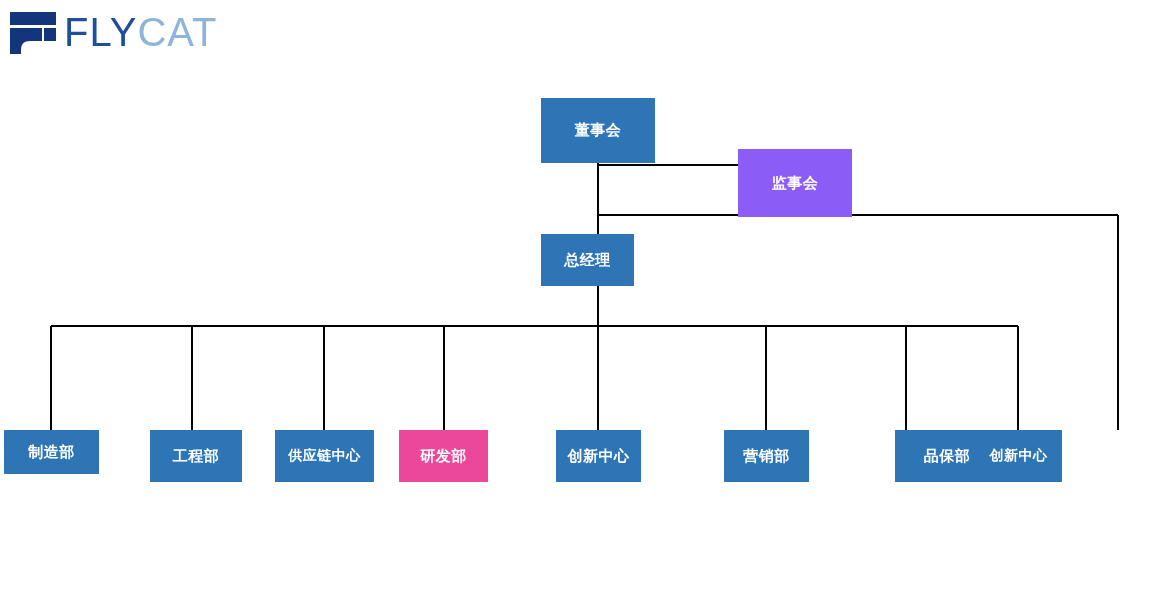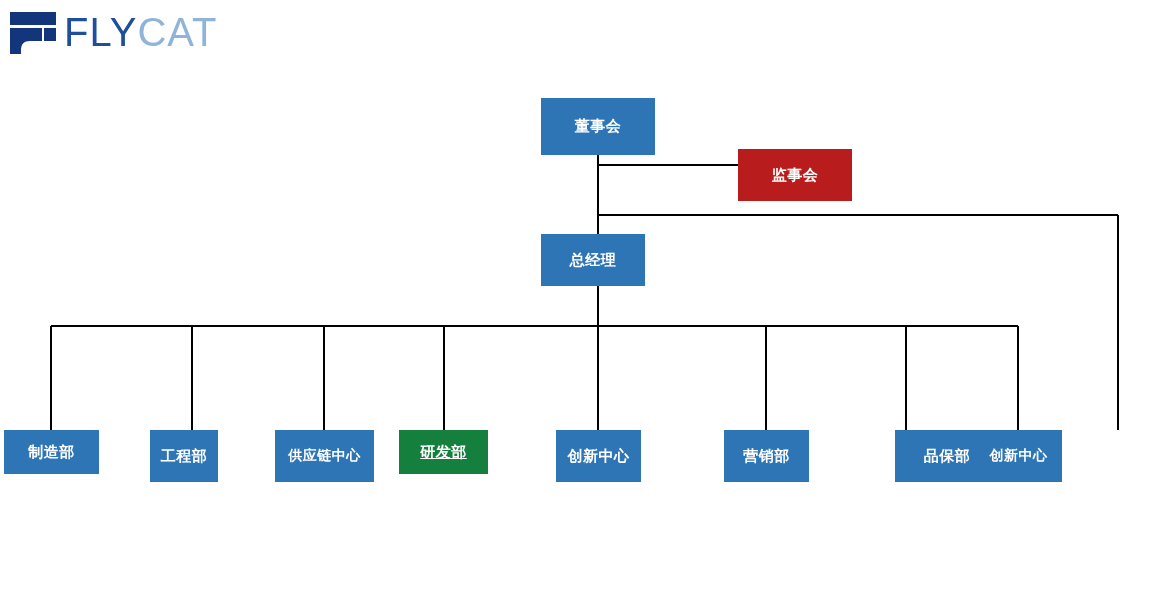--- a/index.html
+++ b/index.html
@@ -73,25 +73,25 @@
       <line x1="192" y1="326" x2="192" y2="430"></line>
       <line x1="324" y1="326" x2="324" y2="430"></line>
       <line x1="444" y1="326" x2="444" y2="430"></line>
       <line x1="598" y1="326" x2="598" y2="430"></line>
       <line x1="766" y1="326" x2="766" y2="430"></line>
       <line x1="906" y1="326" x2="906" y2="430"></line>
       <line x1="1018" y1="326" x2="1018" y2="430"></line>
     </g>
   </svg>
 
-  <div class="node" style="left: 541px; top: 98px; width: 114px; height: 57px; background: rgb(46, 117, 182); color: rgb(255, 255, 255);">董事会</div>
-  <div class="node" style="left: 738px; top: 149px; width: 114px; height: 52px; background: #b91c1c; color: rgb(255, 255, 255);">监事会</div>
-  <div class="node" style="left: 541px; top: 234px; width: 104px; height: 52px; background: rgb(46, 117, 182); color: rgb(255, 255, 255);">总经理</div>
+  <div class="node" style="left: 541px; top: 98px; width: 114px; height: 65px; background: rgb(46, 117, 182); color: rgb(255, 255, 255);">董事会</div>
+  <div class="node" style="left: 738px; top: 149px; width: 114px; height: 68px; background: #8b5cf6; color: rgb(255, 255, 255);">监事会</div>
+  <div class="node" style="left: 541px; top: 234px; width: 93px; height: 52px; background: rgb(46, 117, 182); color: rgb(255, 255, 255);">总经理</div>
   <div class="node" style="left: 4px; top: 430px; width: 95px; height: 44px; background: rgb(46, 117, 182); color: rgb(255, 255, 255);">制造部</div>
-  <div class="node" style="left: 150px; top: 430px; width: 68px; height: 52px; background: rgb(46, 117, 182); color: rgb(255, 255, 255);">工程部</div>
+  <div class="node" style="left: 150px; top: 430px; width: 92px; height: 52px; background: rgb(46, 117, 182); color: rgb(255, 255, 255);">工程部</div>
   <div class="node small" style="left: 275px; top: 430px; width: 99px; height: 52px; background: rgb(46, 117, 182); color: rgb(255, 255, 255); text-align: right;">供应链中心</div>
-  <div class="node" style="left: 399px; top: 430px; width: 89px; height: 44px; background: #15803d; color: rgb(255, 255, 255); text-decoration: underline;">研发部</div>
+  <div class="node" style="left: 399px; top: 430px; width: 89px; height: 52px; background: #ec4899; color: rgb(255, 255, 255);">研发部</div>
   <div class="node" style="left: 556px; top: 430px; width: 85px; height: 52px; background: rgb(46, 117, 182); color: rgb(255, 255, 255);">创新中心</div>
   <div class="node" style="left: 724px; top: 430px; width: 85px; height: 52px; background: rgb(46, 117, 182); color: rgb(255, 255, 255);">营销部</div>
   <div class="node" style="left: 864px; top: 430px; width: 104px; height: 52px; background: rgb(46, 117, 182); color: rgb(255, 255, 255); margin-left: 31px;">品保部</div>
   <div class="node small" style="left: 975px; top: 430px; width: 87px; height: 52px; background: rgb(46, 117, 182); color: rgb(255, 255, 255);">创新中心</div>
 
 </div>
 
 </body></html>

